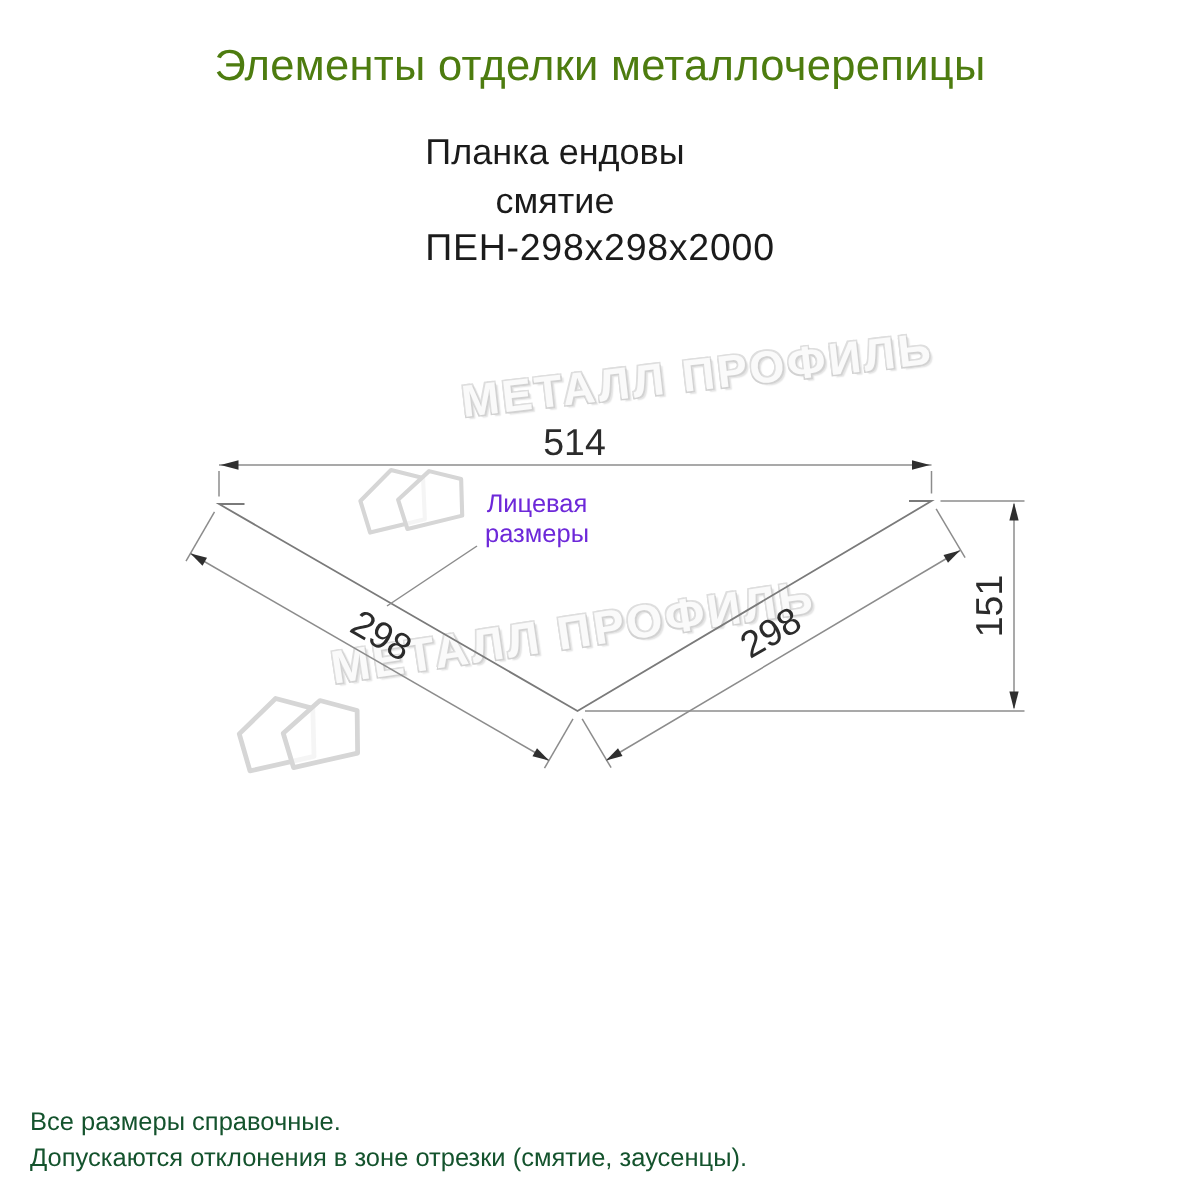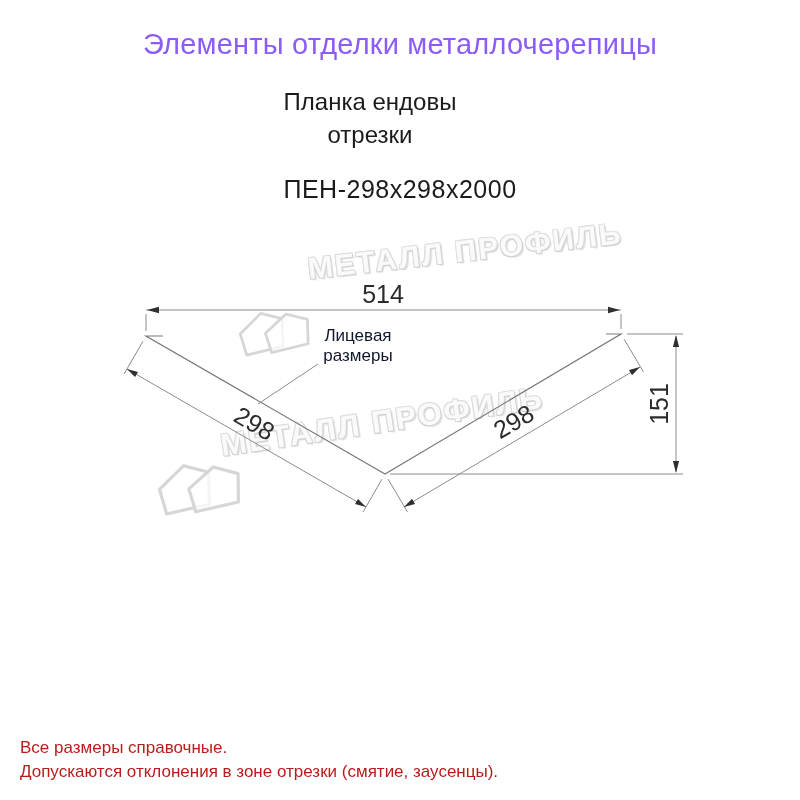--- a/index.html
+++ b/index.html
@@ -6,29 +6,29 @@
   body{
     width:800px;height:800px;position:relative;overflow:hidden;
     background:#ffffff;
     font-family:"Liberation Sans","DejaVu Sans",sans-serif;
     color:#1b1b1b;
   }
   .abs{position:absolute;}
   
   .page-title{
     top:28px;left:0;width:800px;text-align:center;
-    font-size:29px;letter-spacing:0.2px;color:#8b5cf6;z-index:5;
+    font-size:29px;letter-spacing:0.2px;color:#4d7c0f;z-index:5;
   }
   .subtitle{
     top:85px;left:0;width:740px;text-align:center;
     font-size:24px;line-height:33px;color:#1b1b1b;z-index:5;
   }
   .product-code{
     top:151px;left:0;width:800px;text-align:center;
-    font-size:25px;letter-spacing:0.5px;color:#1b1b1b;z-index:5;margin-top:24px;
+    font-size:25px;letter-spacing:0.5px;color:#1b1b1b;z-index:5;
   }
   
   .wm-text{
     font-size:30px;font-weight:bold;letter-spacing:2px;white-space:nowrap;
     color:#fafafa;
     text-shadow:1px 1px 0 #d2d2d2,-1px -1px 0 #dedede,1px -1px 0 #dedede,
                 -1px 1px 0 #d2d2d2,2px 2px 1px #e3e3e3;
     z-index:1;
   }
   .wm-upper{top:252px;left:308px;transform:rotate(-6.5deg);transform-origin:left center;}
@@ -43,36 +43,36 @@
     stroke:#8c8c8c;stroke-width:1;fill:none;
   }
   svg.drawing path.profile{stroke:#7a7a7a;stroke-width:1.2;}
   svg.drawing polygon{fill:#2f2f2f;stroke:none;}
   svg.drawing text{
     font-family:"Liberation Sans","DejaVu Sans",sans-serif;
     font-size:25px;fill:#2b2b2b;
   }
   .face-label{
     top:326px;left:300px;width:116px;text-align:center;
-    font-size:17px;line-height:19.5px;color:#0f172a;z-index:5;
+    font-size:17px;line-height:19.5px;color:#6d28d9;z-index:5;
   }
   
   .footer{
-    left:20px;width:760px;font-size:17px;color:#b91c1c;z-index:5;line-height:24px;
+    left:20px;width:760px;font-size:17px;color:#14532d;z-index:5;line-height:24px;
   }
   .footer-1{top:736px;}
   .footer-2{top:760px;}
 </style>
 </head>
 <body>
 
 <div class="abs page-title">Элементы отделки металлочерепицы</div>
 <div class="abs subtitle">
   <div>Планка ендовы</div>
-  <div>отрезки</div>
+  <div>смятие</div>
 </div>
 <div class="abs product-code">ПЕН-298х298х2000</div>
 
 <svg class="abs wm-logo wm-logo-upper" width="78" height="56" viewBox="0 0 100 66">
   <path d="M6,26 L36,4 L62,15 L58,50 L10,54 Z"></path>
   <path d="M38,30 L68,10 L94,21 L90,52 L42,56 Z"></path>
 </svg>
 <div class="abs wm-text wm-upper">МЕТАЛЛ ПРОФИЛЬ</div>
 
 <svg class="abs wm-logo wm-logo-lower" width="96" height="60" viewBox="0 0 100 66">

